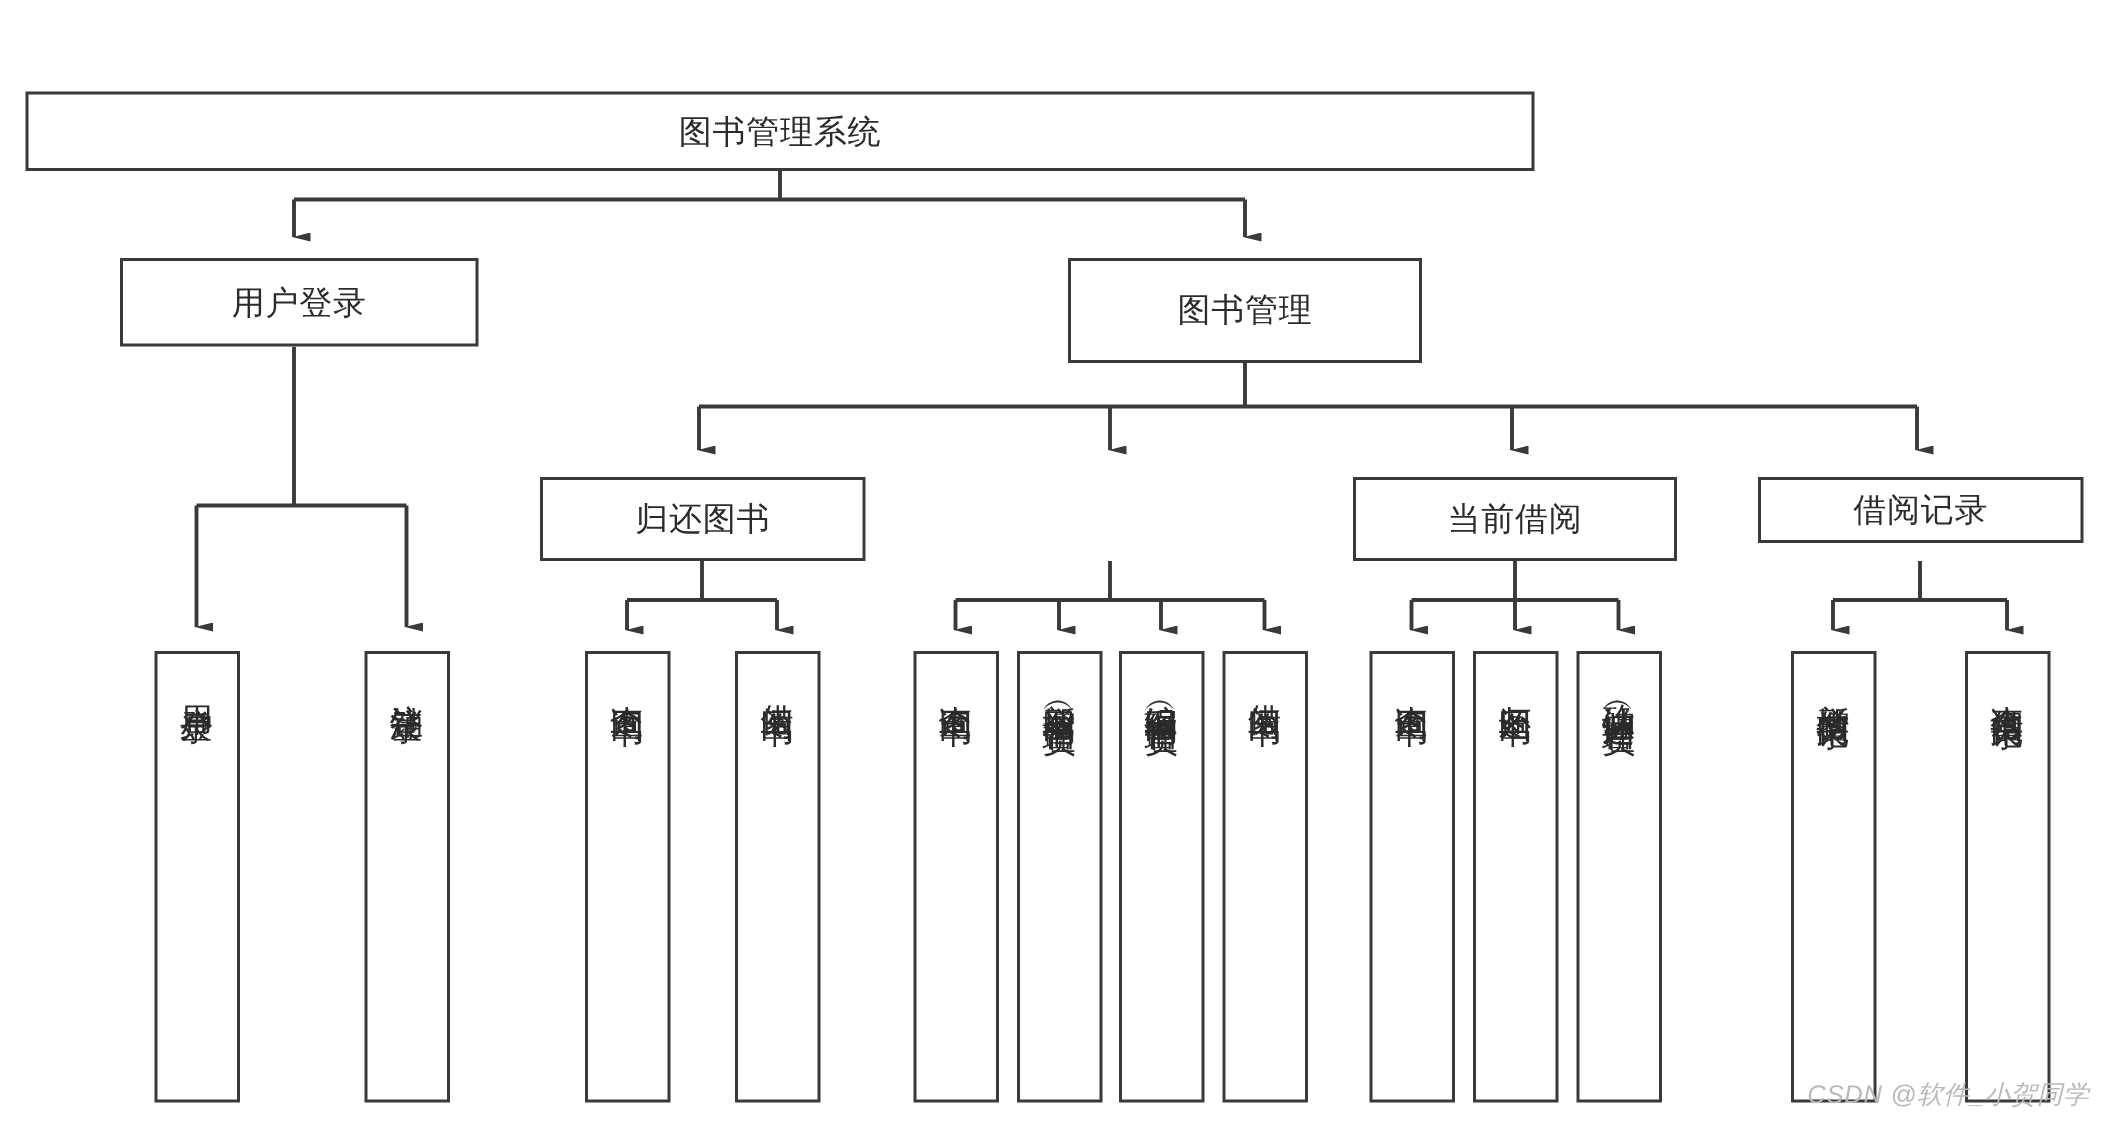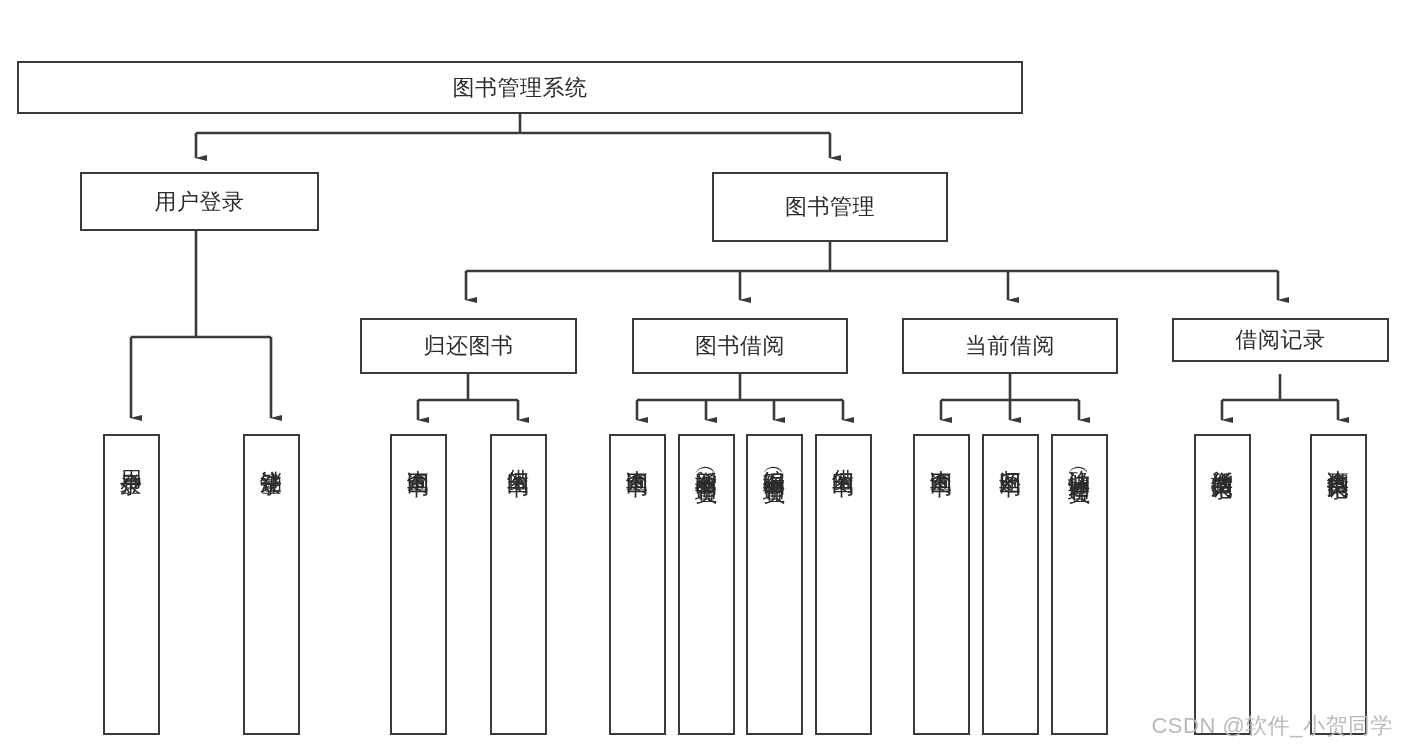--- a/index.html
+++ b/index.html
@@ -56,24 +56,25 @@
     white-space: nowrap;
   }
   .node.title .label { font-size: 22px; }
   .node.l2 .label { font-size: 22px; }
   .node.l3 .label { font-size: 22px; }
 
   #watermark {
     position: absolute;
     right: 12px;
     bottom: 6px;
-    font-size: 22px;
+    font-size: 17px;
     color: #b9b9b9;
     letter-spacing: 0.5px;
     white-space: nowrap;
+    font-style: italic;
   }
 </style>
 </head>
 <body>
 
 <div id="canvas">
 
   <svg id="edges" viewBox="0 0 1405 747" xmlns="http://www.w3.org/2000/svg">
     <defs>
       <marker id="arw" markerWidth="10" markerHeight="12" refX="3" refY="11" orient="auto" markerUnits="userSpaceOnUse">
@@ -131,23 +132,20 @@
   <div class="node l2" style="left:80px; top:172px; width:239px; height:59px;">
     <span class="label">用户登录</span>
   </div>
   <div class="node l2" style="left:712px; top:172px; width:236px; height:70px;">
     <span class="label">图书管理</span>
   </div>
 
   <div class="node l3" style="left:360px; top:318px; width:217px; height:56px;">
     <span class="label">归还图书</span>
   </div>
-  <div class="node l3" style="left:632px; top:318px; width:216px; height:56px;">
-    <span class="label">图书借阅</span>
-  </div>
   <div class="node l3" style="left:902px; top:318px; width:216px; height:56px;">
     <span class="label">当前借阅</span>
   </div>
   <div class="node l3" style="left:1172px; top:318px; width:217px; height:44px;">
     <span class="label">借阅记录</span>
   </div>
 
   <div class="node leaf" style="left:103px; top:434px; width:57px; height:301px;">
     <span class="label">用户登录</span>
   </div>

